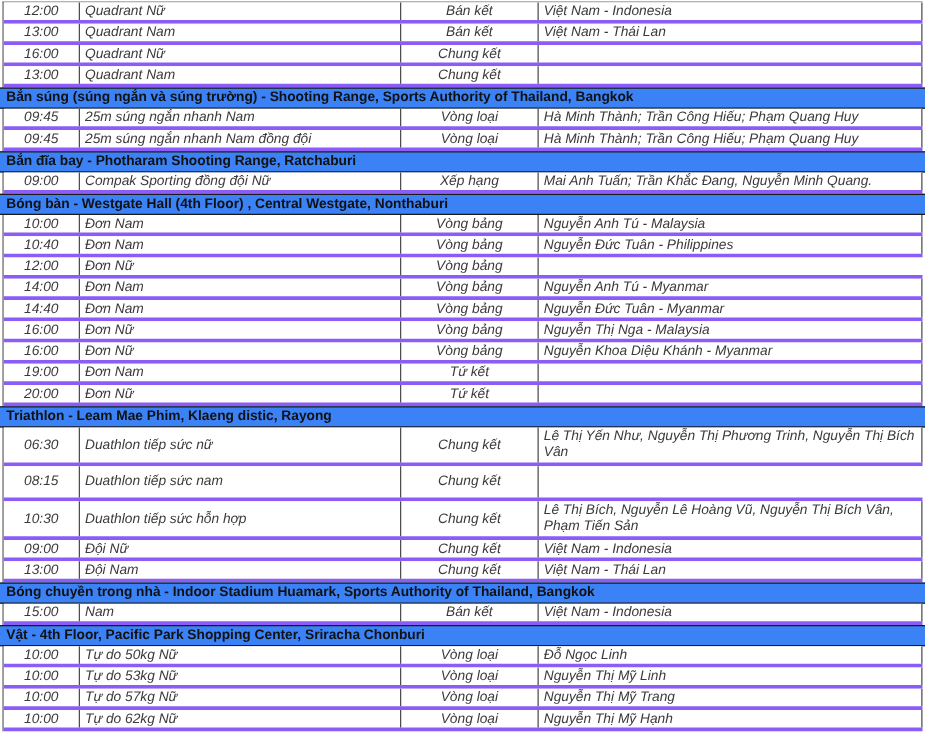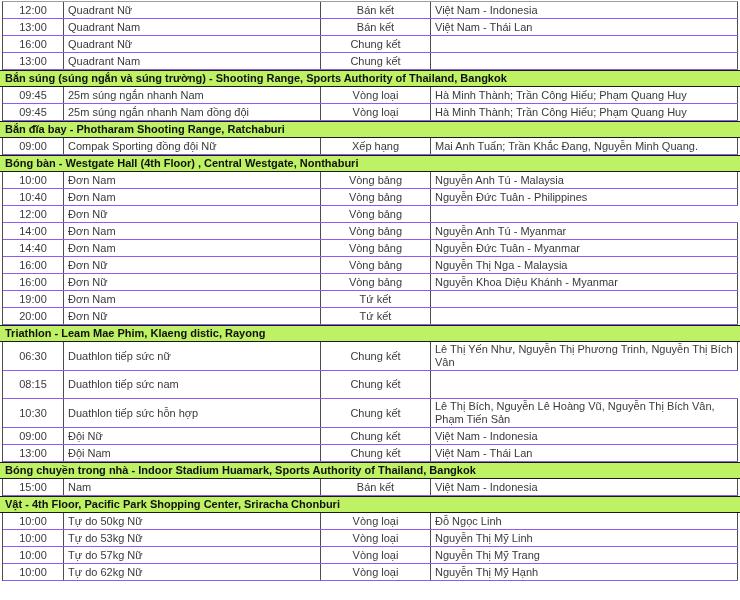--- a/index.html
+++ b/index.html
@@ -18,38 +18,39 @@
     width: 736px;
     border-left: 1px solid #4d4d4d;
     border-top: 1px solid #9c9c9c;
     box-sizing: border-box;
   }
   .section-header {
     margin-left: -3px;
     width: 740px;
     height: 17px;
     box-sizing: border-box;
-    background: #bef264;
+    background: #3b82f6;
     border-top: 1px solid #1a1a1a;
     border-bottom: 1px solid #1a1a1a;
     color: #111111;
     font-size: 11px;
     font-weight: bold;
     line-height: 15px;
     padding-left: 5px;
     white-space: nowrap;
     overflow: hidden;
   }
   .row {
     display: flex;
     align-items: stretch;
     height: 17px;
     box-sizing: border-box;
-    border-bottom: 1px solid #8b5cf6;
+    border-bottom: 3px solid #8b5cf6;
     background: #ffffff;
+    font-style: italic;
   }
   .row.tall {
     height: auto;
     min-height: 28px;
   }
   .cell {
     box-sizing: border-box;
     font-size: 11px;
     line-height: 13px;
     color: #3a3a3a;

